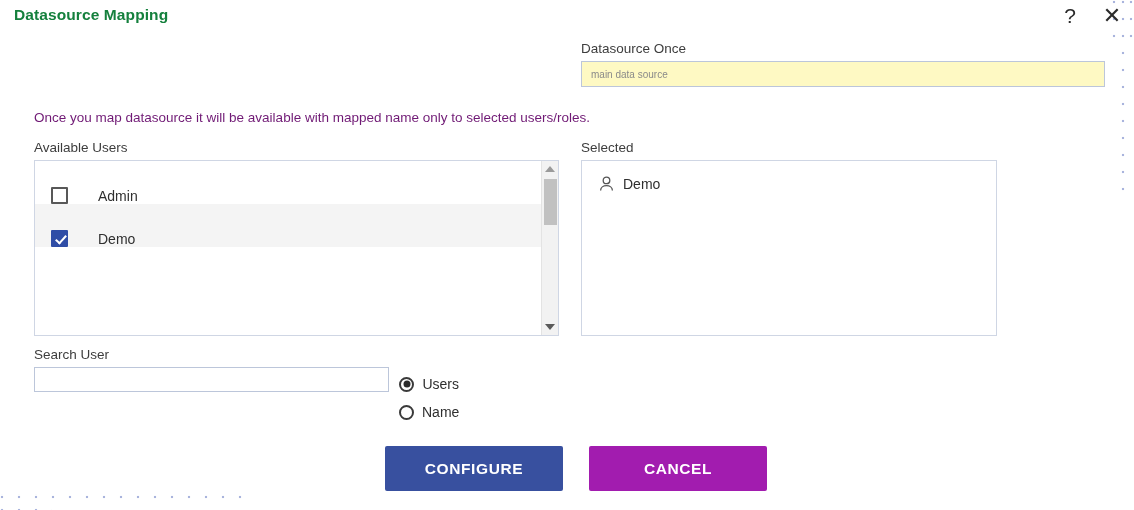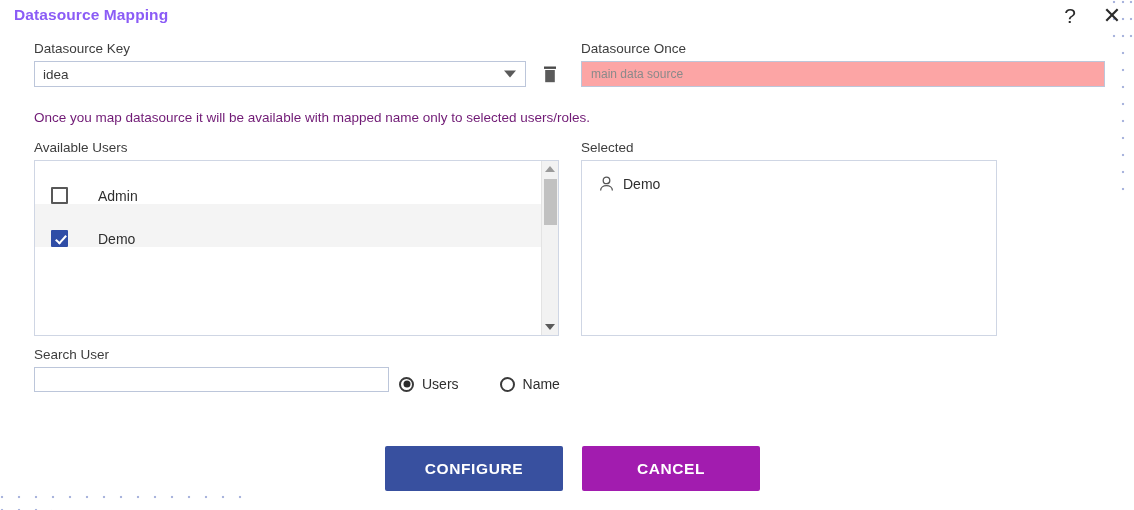--- a/index.html
+++ b/index.html
@@ -48,21 +48,21 @@
   
   .title-bar {
     position: absolute;
     left: 14px;
     top: 6px;
     z-index: 4;
   }
   .title-text {
     font-size: 15.5px;
     font-weight: bold;
-    color: #8b5cf6;
+    color: #15803d;
     letter-spacing: .1px;
     white-space: nowrap;
   }
   .win-controls {
     position: absolute;
     top: 4px;
     right: 10px;
     display: flex;
     align-items: center;
     gap: 18px;
@@ -136,23 +136,23 @@
     position: absolute;
     left: 581px;
     top: 41px;
     width: 524px;
   }
   .text-input {
     width: 100%;
     height: 26px;
     box-sizing: border-box;
     border: 1px solid #bcc6da;
-    background: #fca5a5;
+    background: #fef9c3;
     padding: 4px 9px;
-    font-size: 12px;
+    font-size: 10px;
     color: #3a3a3a;
     font-family: "Liberation Sans", sans-serif;
     outline: none;
   }
   .text-input::placeholder { color: #8a8a8a; opacity: 1; }
 
   
   .warning {
     position: absolute;
     left: 34px;
@@ -274,21 +274,22 @@
     color: #3a3a3a;
     font-family: "Liberation Sans", sans-serif;
     outline: none;
   }
   .radio-set {
     position: absolute;
     left: 399px;
     top: 376px;
     display: flex;
     align-items: center;
-    gap: 41px;
+    gap: 12px;
+    flex-direction: column;
   }
   .radio-item {
     display: flex;
     align-items: center;
     gap: 8px;
     font-size: 14px;
     color: #2f2f2f;
   }
   .radio {
     width: 15px; height: 15px;
@@ -307,21 +308,21 @@
     border-radius: 50%;
     background: #2b2b2b;
   }
 
   
   .actions {
     position: absolute;
     left: 385px;
     top: 446px;
     display: flex;
-    gap: 19px;
+    gap: 26px;
   }
   .btn {
     height: 45px;
     min-width: 178px;
     border: none;
     color: #ffffff;
     font-size: 15.5px;
     font-weight: bold;
     letter-spacing: .6px;
     font-family: "Liberation Sans", sans-serif;
@@ -344,35 +345,20 @@
 
   <div class="title-bar">
     <div class="title-text">Datasource Mapping</div>
   </div>
 
   <div class="win-controls">
     <div class="win-btn help">?</div>
     <div class="win-btn close">✕</div>
   </div>
 
-  <div class="row-key">
-    <div class="field-label">Datasource Key</div>
-    <div class="select-wrap">
-      <div class="select-box">
-        <span>idea</span>
-        <span class="select-caret"></span>
-      </div>
-      <div class="trash-btn">
-        <svg width="14" height="17" viewBox="0 0 14 17" aria-hidden="true">
-          <rect x="1" y="0.5" width="12" height="2.4" fill="#4a4a4a"></rect>
-          <rect x="2.2" y="4" width="9.6" height="12.2" fill="#5a5a5a"></rect>
-        </svg>
-      </div>
-    </div>
-  </div>
 
   <div class="row-name">
     <div class="field-label">Datasource Once</div>
     <input class="text-input" type="text" placeholder="main data source" style="">
   </div>
 
   <div class="warning">Once you map datasource it will be available with mapped name only to selected users/roles.</div>
 
   <div class="panel-available">
     <div class="field-label">Available Users</div>

